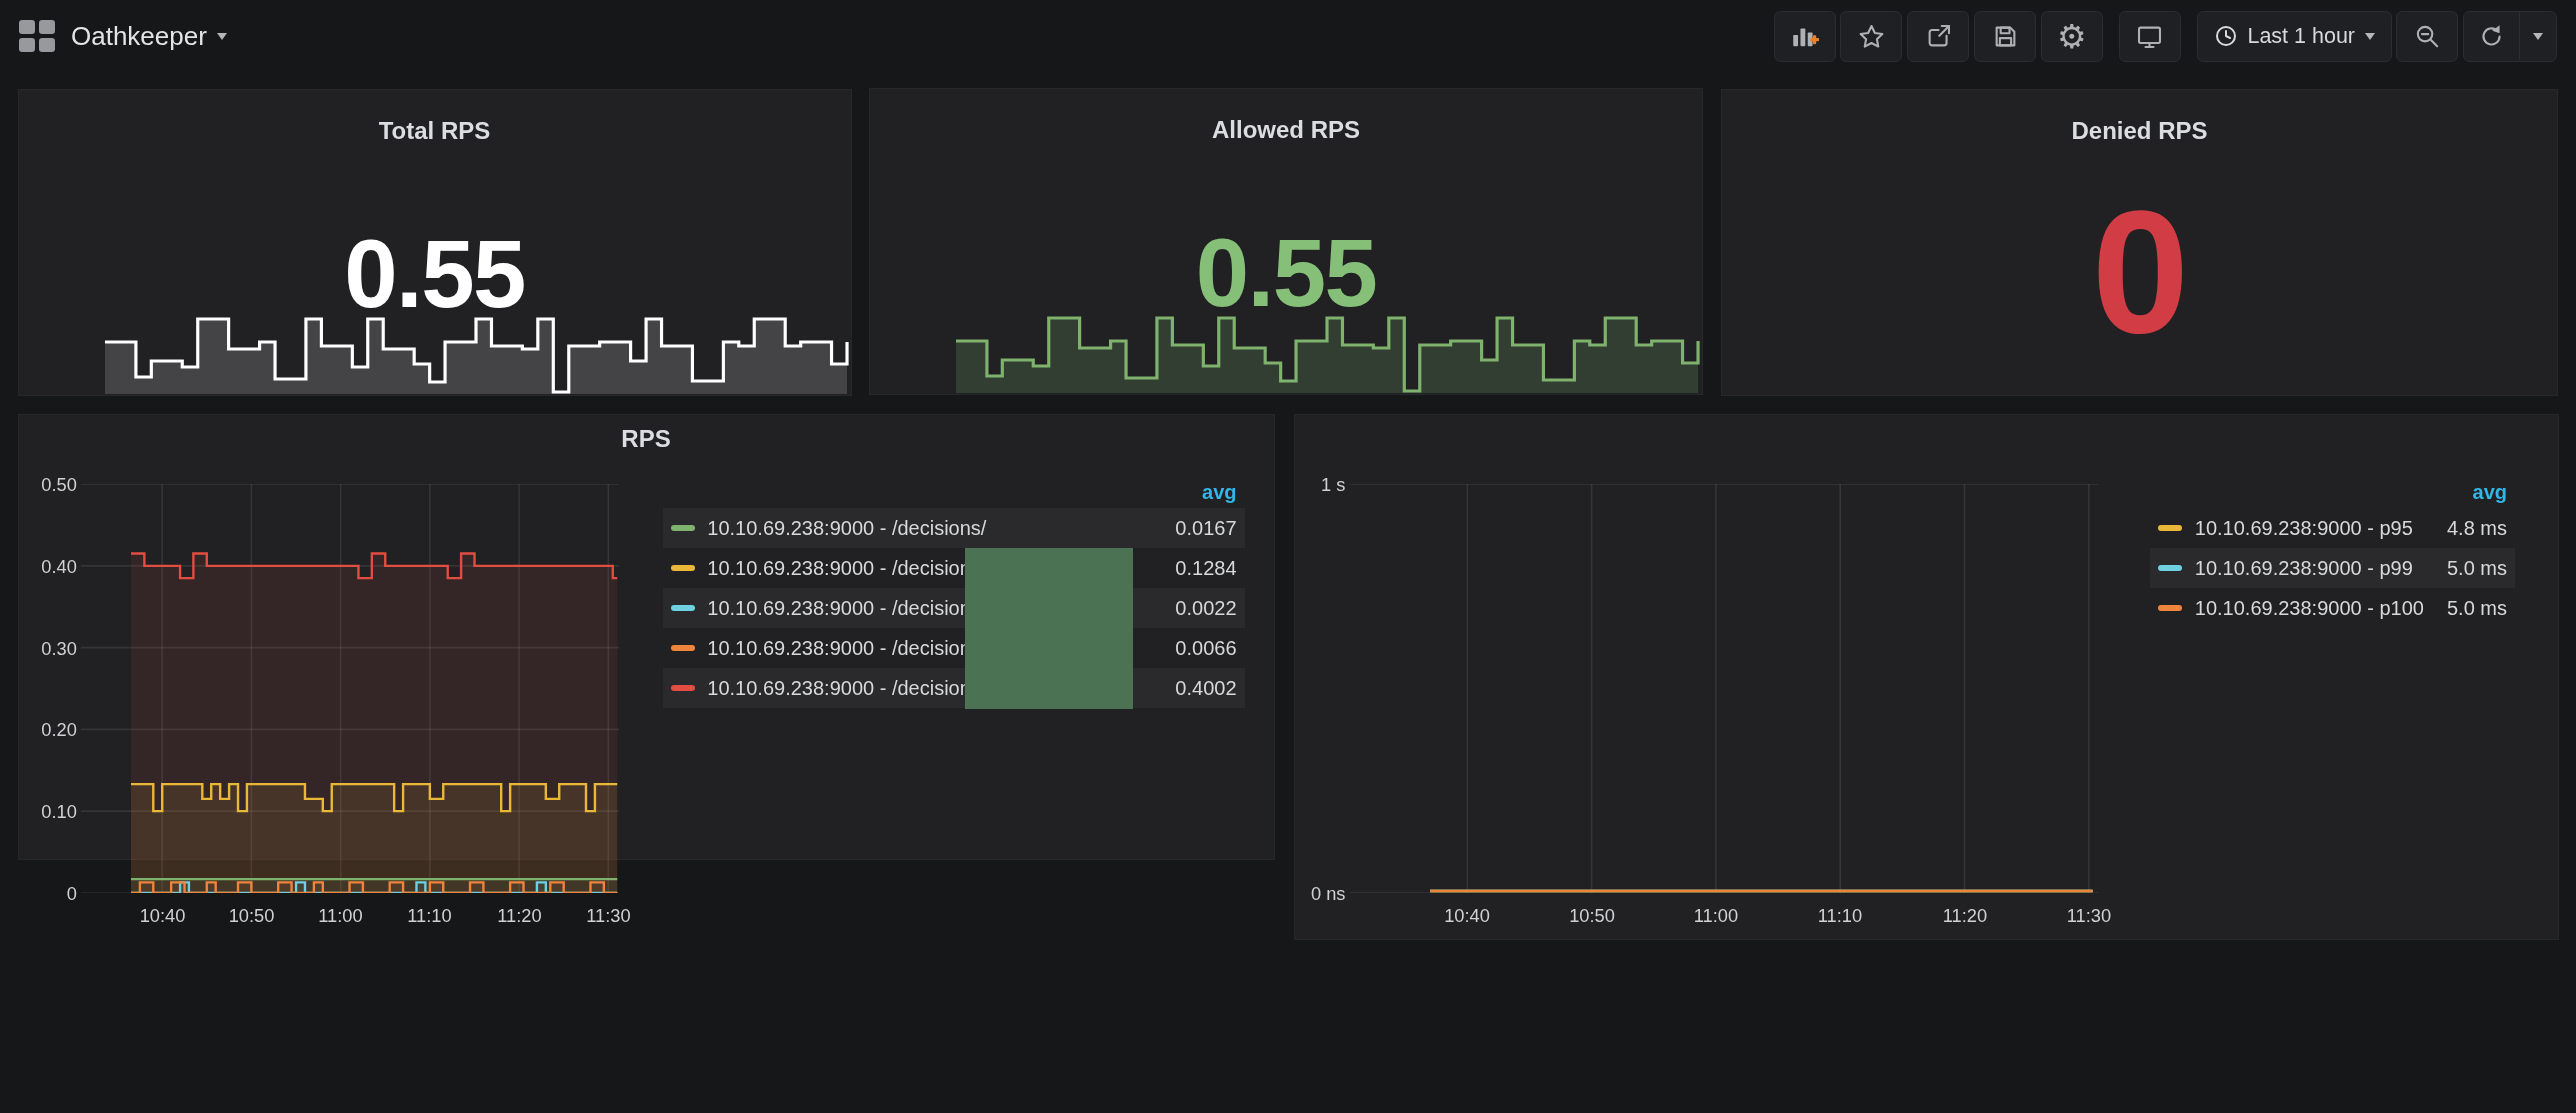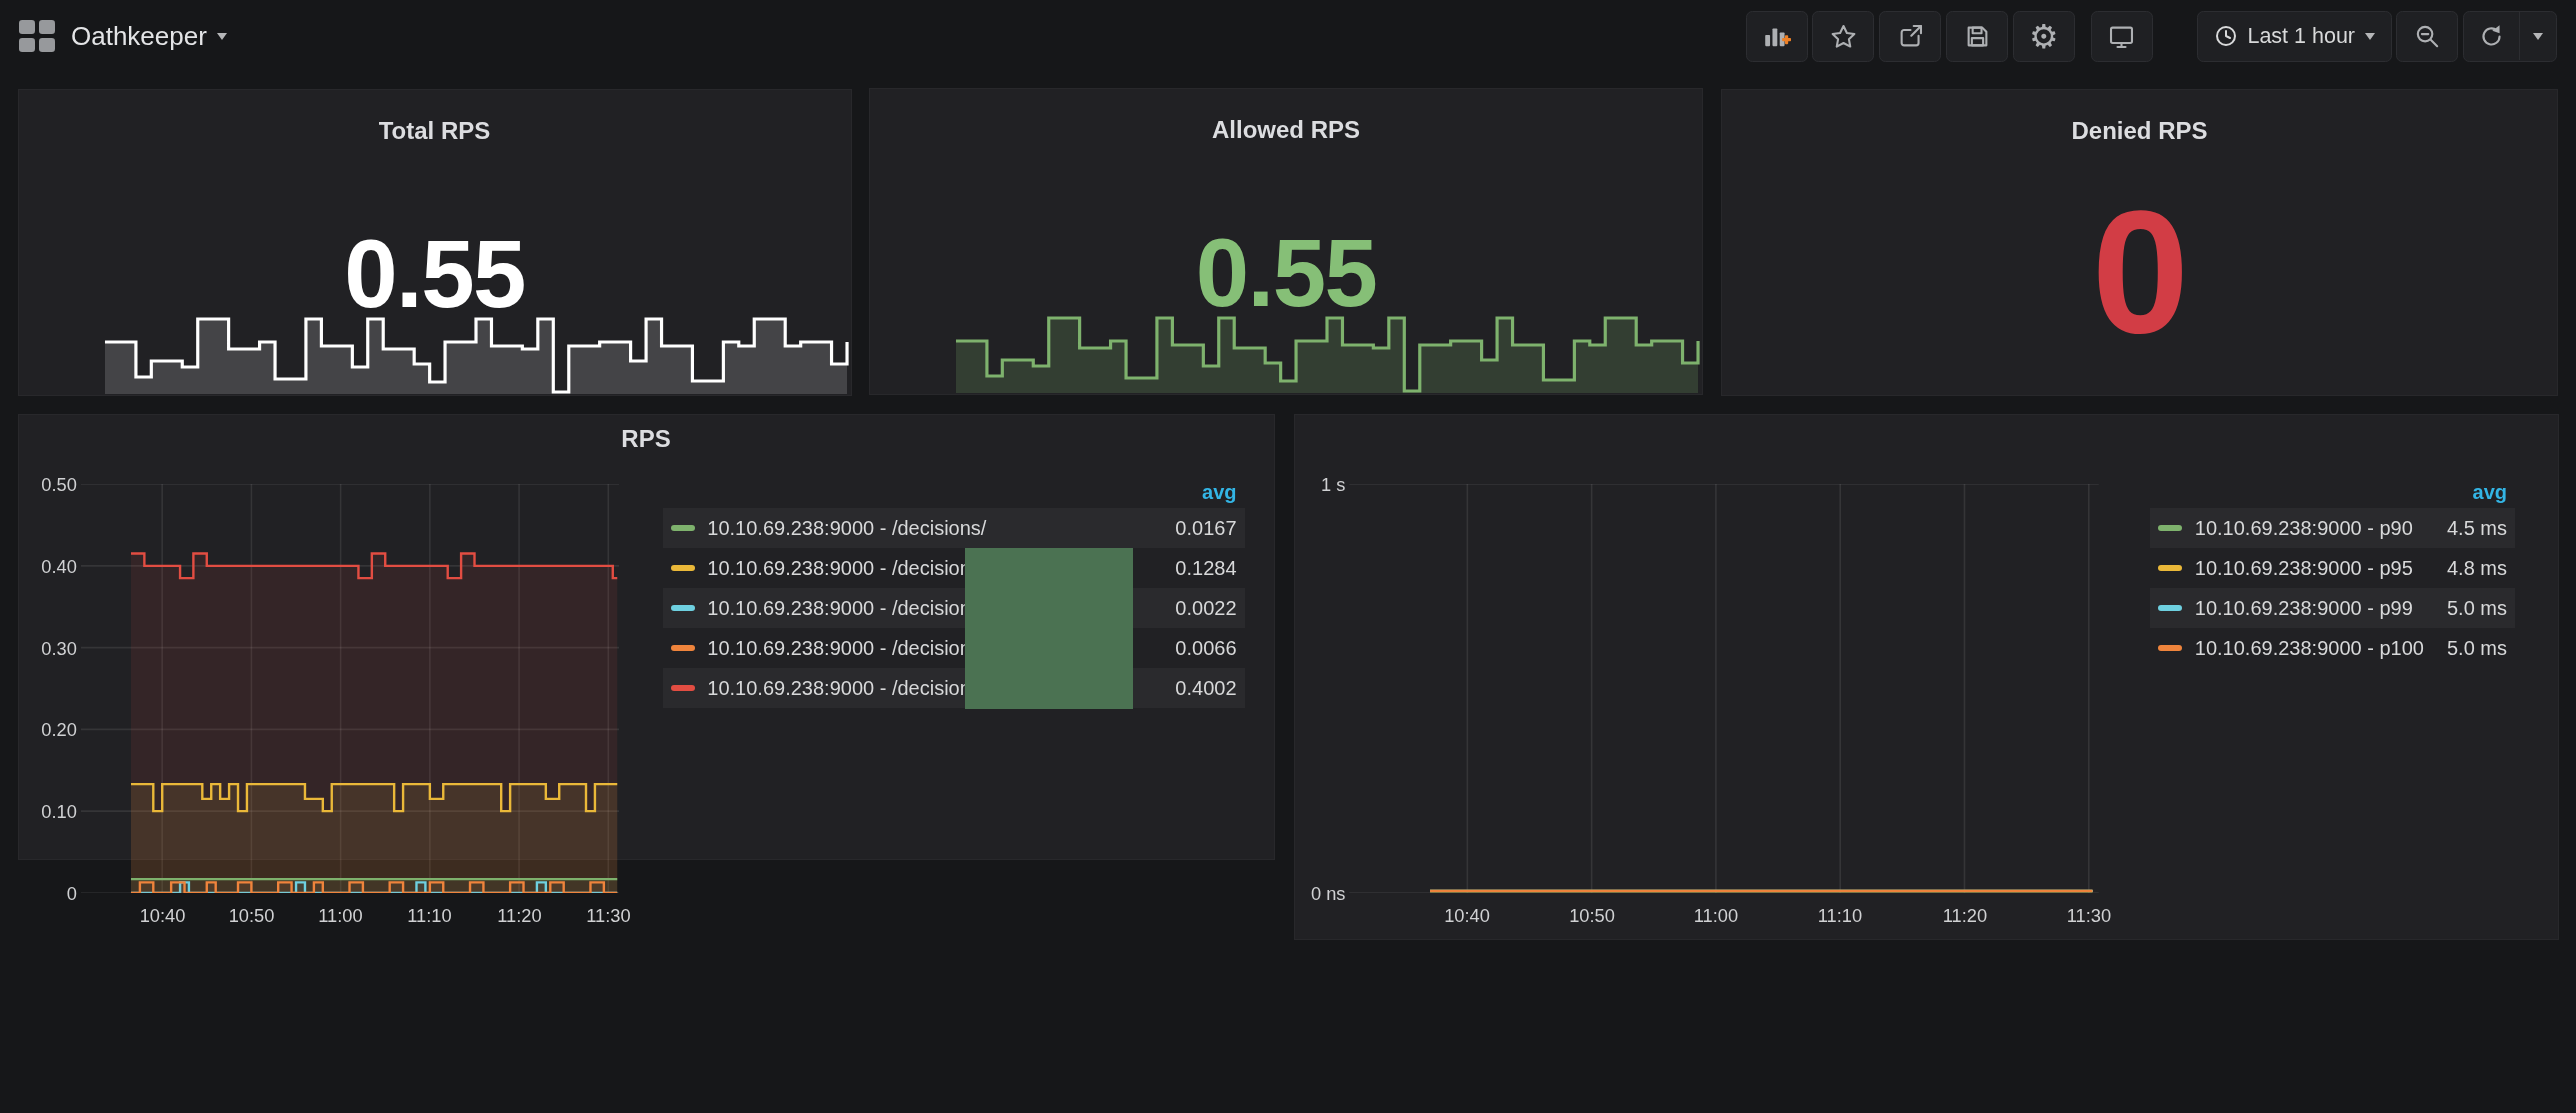--- a/index.html
+++ b/index.html
@@ -11,21 +11,21 @@
   .grid-icon span{background:#97999c;border-radius:3.2px;}
   .dash-title-wrap{display:flex;align-items:center;gap:10px;cursor:pointer;}
   .dash-title{font-size:26px;font-weight:500;color:#e3e4e6;}
   .caret{width:0;height:0;border-left:6.4px solid transparent;border-right:6.4px solid transparent;border-top:8px solid #b5b6b8;}
   .caret.small{border-left-width:5.6px;border-right-width:5.6px;border-top-width:7.2px;}
   .nav-right{display:flex;align-items:center;}
   .nav-group{display:flex;align-items:center;gap:4.8px;margin-left:16px;}
   .nav-btn{height:51px;min-width:62px;background:#1f2023;border:1.6px solid #2c2d31;border-radius:6.4px;display:flex;align-items:center;justify-content:center;box-sizing:border-box;color:#aeb0b3;cursor:pointer;padding:0 8px;}
   .nav-btn svg{stroke:currentColor;fill:none;stroke-width:2.6;stroke-linecap:round;stroke-linejoin:round;}
   .nav-btn .gear-glyph{font-size:33px;line-height:1;color:#aeb0b3;}
-  .time-btn{padding:0 16px;gap:9.6px;font-size:21.5px;font-weight:500;color:#d8d9da;margin-left:28px;}
+  .time-btn{padding:0 16px;gap:9.6px;font-size:21.5px;font-weight:500;color:#d8d9da;}
   .refresh-btn{padding:0;}
   .refresh-part{display:flex;align-items:center;justify-content:center;height:100%;padding:0 12.8px;}
   .refresh-divider{width:1.6px;height:48px;background:#2c2d31;}
   
   .panel{position:absolute;background:var(--c-panel_bg,#212124);border:0.8px solid rgba(255,255,255,0.035);box-sizing:border-box;}
   .panel-title{position:absolute;left:0;right:0;text-align:center;font-size:24px;font-weight:600;color:var(--c-title,#dcdde0);cursor:pointer;}
   .stat .panel-title{top:27px;}
   .graph .panel-title{top:9.6px;}
   .stat-value{position:absolute;left:0;right:0;text-align:center;font-weight:700;line-height:1;letter-spacing:-1.6px;}
   .spark{position:absolute;left:84px;bottom:0.8px;}
@@ -222,25 +222,20 @@
     <span class="axis-label x-label" style="left: 185px; top: 490px;">10:50</span>
     <span class="axis-label x-label" style="left: 274px; top: 490px;">11:00</span>
     <span class="axis-label x-label" style="left: 363px; top: 490px;">11:10</span>
     <span class="axis-label x-label" style="left: 453px; top: 490px;">11:20</span>
     <span class="axis-label x-label" style="left: 542px; top: 490px;">11:30</span>
   </div>
 
 <div class="panel graph" id="lat-panel" style="left:1294px;top:414px;width:1265px;height:526px;">
   <div class="legend" id="lat-legend" style="left:855px;top:61px;width:365px;">
       <div class="legend-header">avg</div>
-      <div class="legend-row striped">
-        <span class="swatch" style="background: rgb(126, 178, 109);"></span>
-        <span class="legend-label">10.10.69.238:9000 - p90</span>
-        <span class="legend-value">4.5 ms</span>
-      </div>
       <div class="legend-row">
         <span class="swatch" style="background: rgb(234, 184, 57);"></span>
         <span class="legend-label">10.10.69.238:9000 - p95</span>
         <span class="legend-value">4.8 ms</span>
       </div>
       <div class="legend-row striped">
         <span class="swatch" style="background: rgb(110, 208, 224);"></span>
         <span class="legend-label">10.10.69.238:9000 - p99</span>
         <span class="legend-value">5.0 ms</span>
       </div>

